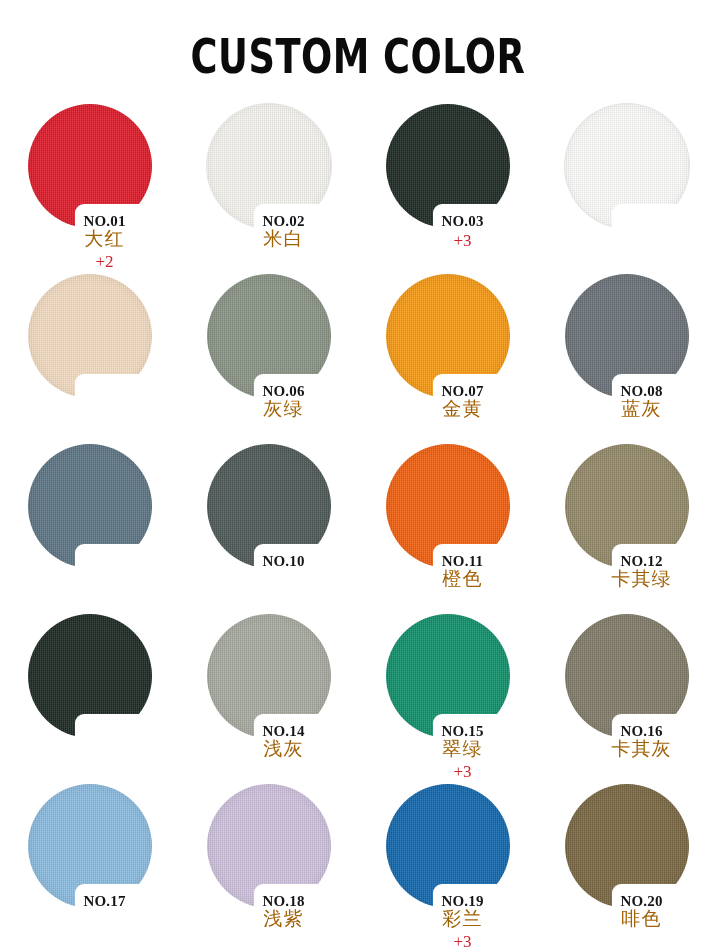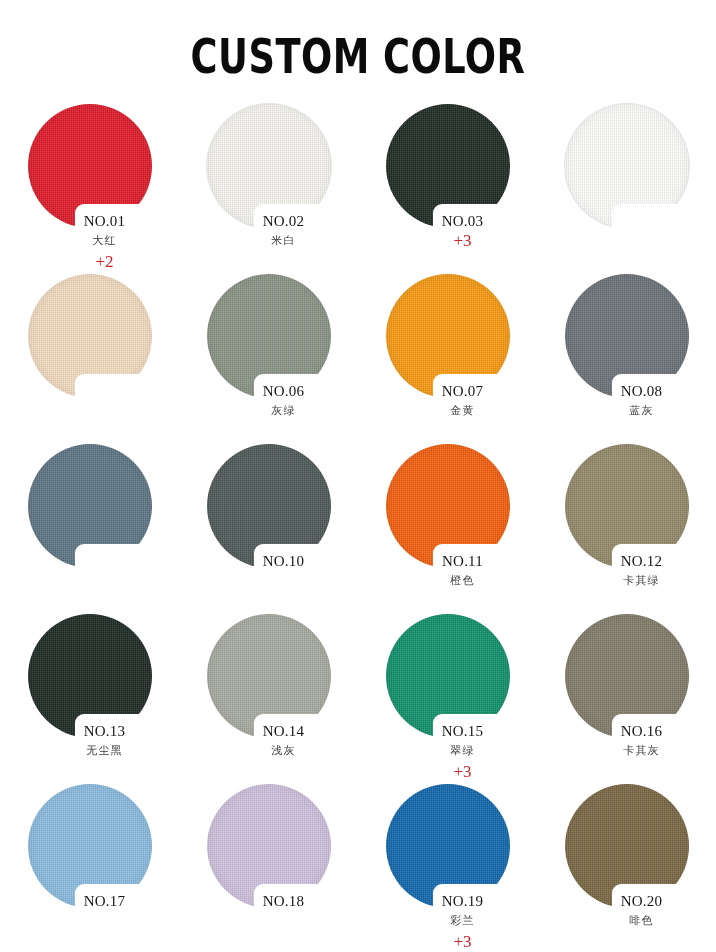--- a/index.html
+++ b/index.html
@@ -110,26 +110,27 @@
     padding-left: 30px;
   }
 
   .code {
     font-family: "Liberation Serif", "DejaVu Serif", serif;
     font-size: 15px;
     color: #15161a;
     line-height: 18px;
     letter-spacing: 0.2px;
     white-space: nowrap;
+    font-weight: bold;
   }
 
   .cname {
-    font-family: Liberation Serif, serif;
-    font-size: 11px;
-    color: #404040;
+    font-family: Liberation Mono, monospace;
+    font-size: 19px;
+    color: #a16207;
     line-height: 21px;
     letter-spacing: 1.2px;
     white-space: nowrap;
   }
 
   .surcharge {
     font-family: "Liberation Serif", "DejaVu Serif", serif;
     font-size: 17px;
     color: #d0202c;
     line-height: 21px;
@@ -262,24 +263,20 @@
         <div class="code">NO.12</div>
         <div class="cname">卡其绿</div>
       </div>
     </div>
     <div class="swatch-cell">
       <div class="disc-wrap">
         <div class="disc" style="background-color: rgb(30, 42, 36);">
           <div class="disc-notch"></div>
         </div>
       </div>
-      <div class="swatch-labels shift">
-        <div class="code">NO.13</div>
-        <div class="cname">无尘黑</div>
-      </div>
     </div>
     <div class="swatch-cell">
       <div class="disc-wrap">
         <div class="disc" style="background-color: rgb(168, 171, 160);">
           <div class="disc-notch"></div>
         </div>
       </div>
       <div class="swatch-labels shift">
         <div class="code">NO.14</div>
         <div class="cname">浅灰</div>
@@ -319,20 +316,21 @@
       </div>
     </div>
     <div class="swatch-cell">
       <div class="disc-wrap">
         <div class="disc" style="background-color: rgb(207, 194, 222);">
           <div class="disc-notch"></div>
         </div>
       </div>
       <div class="swatch-labels shift">
         <div class="code">NO.18</div>
+        <div class="cname">浅紫</div>
       </div>
     </div>
     <div class="swatch-cell">
       <div class="disc-wrap">
         <div class="disc" style="background-color: rgb(18, 104, 174);">
           <div class="disc-notch"></div>
         </div>
       </div>
       <div class="swatch-labels shift">
         <div class="code">NO.19</div>

